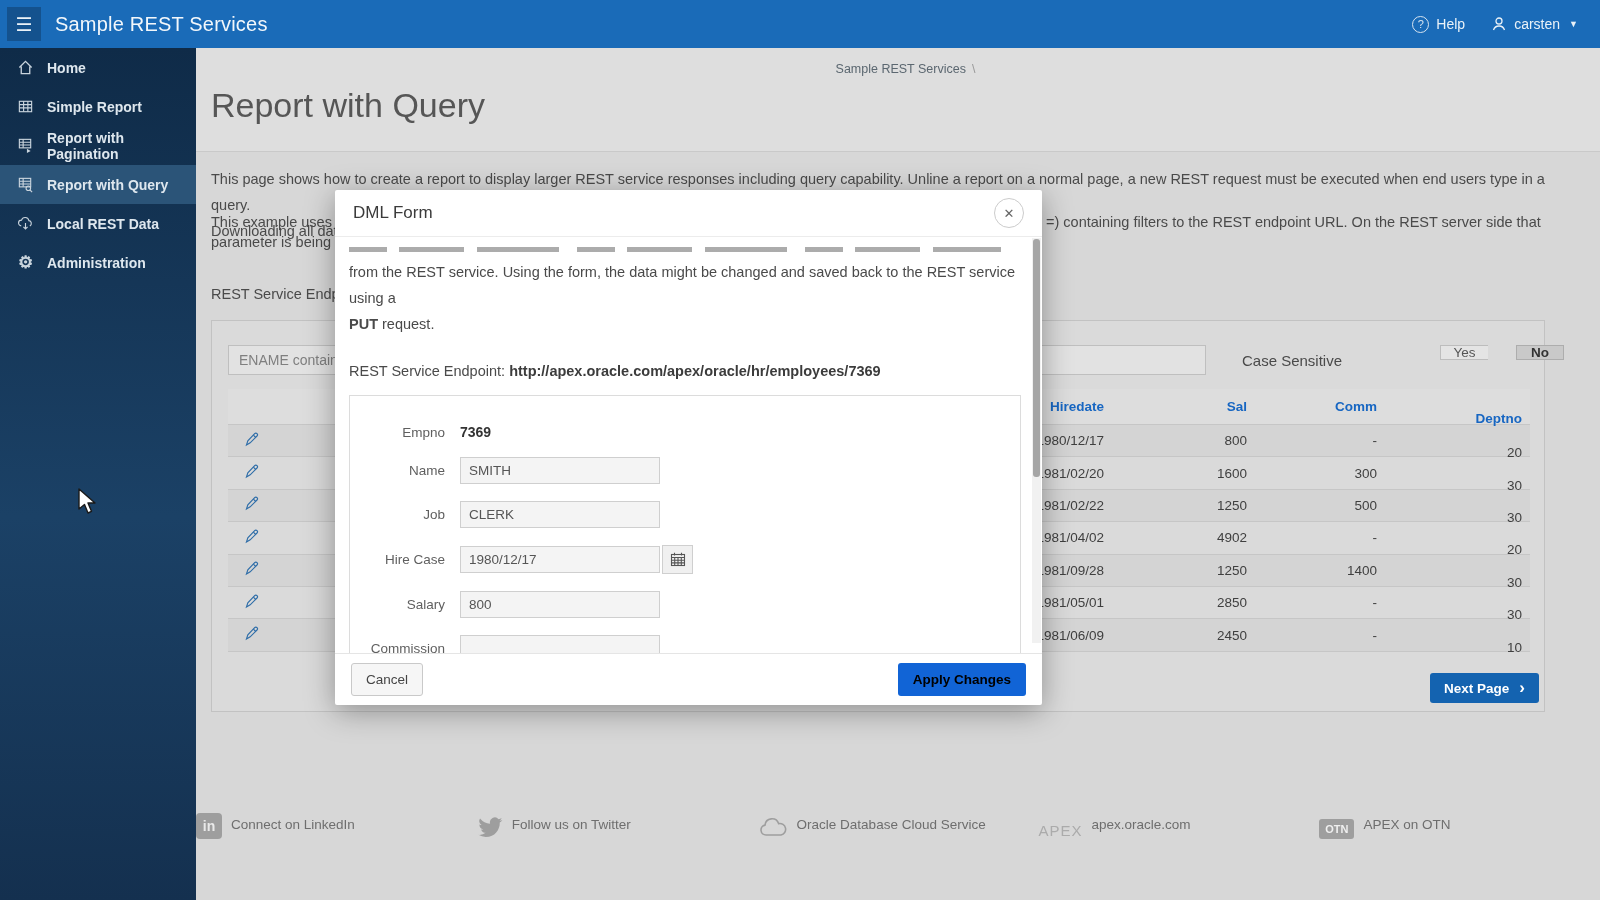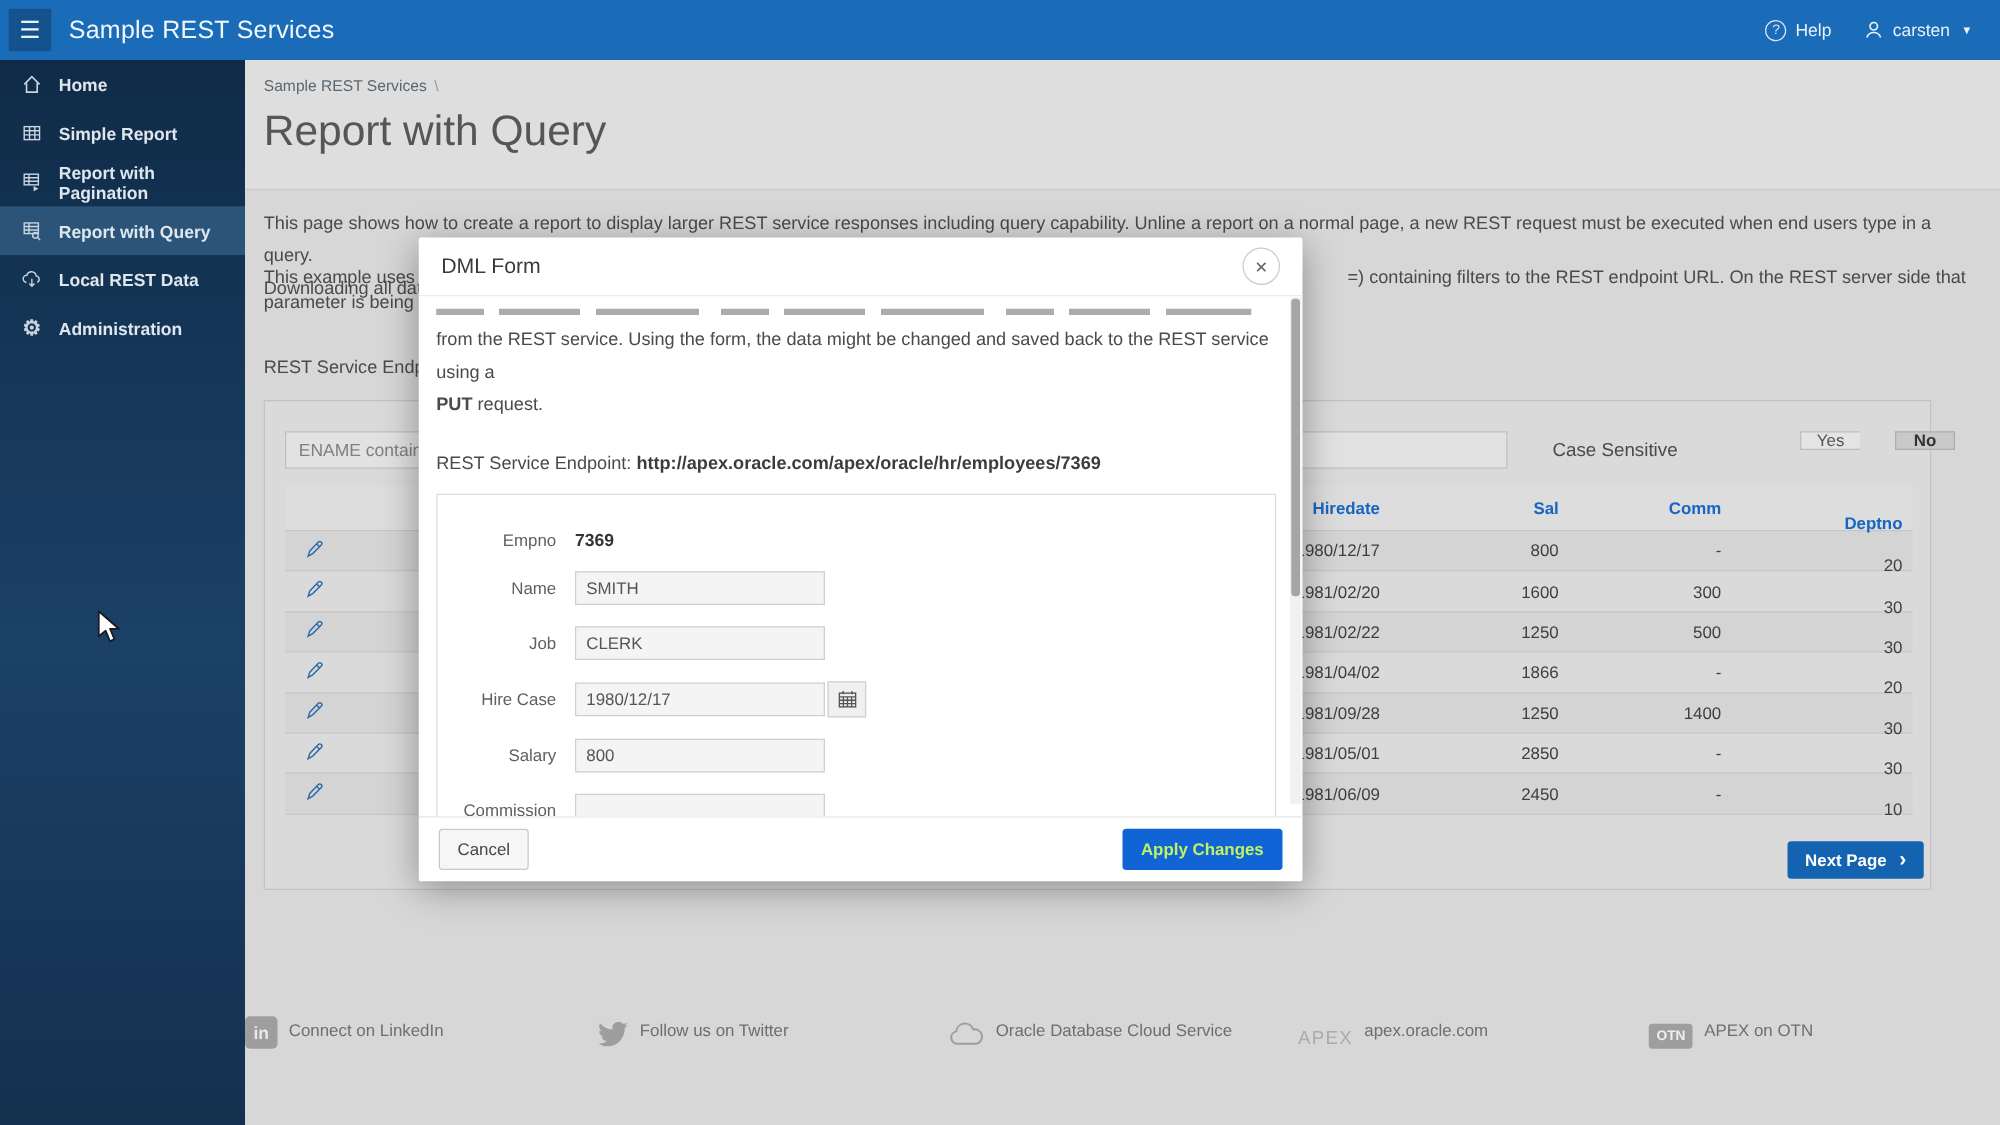--- a/index.html
+++ b/index.html
@@ -24,21 +24,21 @@
     background:linear-gradient(180deg,#0F2B48 0%, #1B4166 55%, #14304F 100%); z-index:20; }
   .side-item { height:39px; display:flex; align-items:center; padding-left:17px; gap:13px;
     color:#DEE7EE; font-size:14px; font-weight:600; cursor:pointer; }
   .side-item.active { background:#2B5478; }
   .side-item svg { flex:0 0 auto; }
   .gear-glyph { font-size:17px; color:#C9D4DD; width:17px; text-align:center; }
 
   
   .main { position:absolute; left:196px; top:48px; width:1404px; height:852px; background:#D7D7D7; }
   .title-block { background:#DEDEDE; border-bottom:1px solid #C9C9C9; height:104px; padding:14px 0 0 15px; }
-  .breadcrumb { font-size:12.5px; color:#5B6770; }
+  .breadcrumb { font-size:12.5px; color:#5B6770;text-align:center; }
   .breadcrumb .sep { color:#9A9A9A; margin-left:6px; }
   .page-title { font-size:34px; font-weight:300; color:#565656; margin-top:10px; }
 
   .intro { padding:14px 16px 0 15px; font-size:14.5px; color:#4A4A4A; line-height:26px; }
   .frag { position:absolute; font-size:14.5px; color:#4A4A4A; white-space:nowrap; }
 
   
   .region { position:absolute; left:15px; top:272px; width:1334px; height:392px;
     background:#DADADA; border:1px solid #C2C2C2; }
   .search-input { position:absolute; left:16px; top:24px; width:978px; height:30px;
@@ -103,21 +103,21 @@
   .f-row:first-child { margin-top:28px; }
   .f-label { width:110px; text-align:right; font-size:13.5px; color:#5F5F5F; padding-right:15px; }
   .f-input { width:200px; height:27px; background:#F4F4F4; border:1px solid #CFCFCF;
     font-size:13.5px; color:#555; padding:0 8px; font-family:"Liberation Sans", sans-serif; }
   .f-value { font-size:14px; font-weight:bold; color:#333; }
   .cal-btn { width:31px; height:29px; margin-left:2px; background:#F0F0F0; border:1px solid #CFCFCF;
     display:flex; align-items:center; justify-content:center; cursor:pointer; }
   .m-footer { height:52px; border-top:1px solid #E5E5E5; display:flex; align-items:center; padding:0 16px; }
   .cancel-btn { background:#F6F6F6; border:1px solid #C9C9C9; border-radius:3px; color:#454545;
     font-size:13.5px; padding:8px 14px; cursor:pointer; font-family:"Liberation Sans", sans-serif; }
-  .apply-btn { margin-left:auto; background:#1164D6; border:none; border-radius:3px; color:#bef264;
+  .apply-btn { margin-left:auto; background:#1164D6; border:none; border-radius:3px; color:#000000;
     font-size:13.5px; font-weight:bold; padding:9px 15px; cursor:pointer;
     font-family:"Liberation Sans", sans-serif; }
   .m-scroll { position:absolute; right:1px; top:48px; width:9px; height:405px; background:#F1F1F1; }
   .m-thumb { position:absolute; left:1px; top:1px; width:7px; height:238px; background:#A6A6A6; border-radius:3px; }
 
   .cursor { position:absolute; left:78px; top:488px; z-index:99; }
 </style>
 </head>
 <body>
 
@@ -193,21 +193,21 @@
     </div>
     <div class="page-title">Report with Query</div>
   </div>
 
   <div class="intro">
     <div>This page shows how to create a report to display larger REST service responses including query capability. Unline a report on a normal page, a new REST request must be executed when end users type in a query.</div>
     <div>Downloading all data to the database and doing local filtering is not feasible since the amount of data might be too large.</div>
   </div>
 
   <div class="frag" style="left:15px; top:166px;">This example uses RE</div>
-  <div class="frag" style="left:850px; top:166px;margin-left:32px;">=) containing filters to the REST endpoint URL. On the REST server side that</div>
+  <div class="frag" style="left:850px; top:166px;">=) containing filters to the REST endpoint URL. On the REST server side that</div>
   <div class="frag" style="left:15px; top:186px;">parameter is being e</div>
   <div class="frag" style="left:15px; top:238px;">REST Service Endpoi</div>
 
   <div class="region">
     <input class="search-input" placeholder="ENAME contains" style="">
     <div class="case-label">Case Sensitive</div>
     <div class="toggle">
       <div class="btn btn-yes">Yes</div>
       <div class="btn btn-no">No</div>
     </div>
@@ -255,21 +255,21 @@
         <div class="cell c-comm">500</div>
         <div class="cell c-dept">30</div>
       </div>
       <div class="trow">
         <div class="cell c-edit"><span class="pencil"><svg width="15" height="15" viewBox="0 0 18 18" fill="none" stroke="#2E6DA8" stroke-width="1.4">
                 <path d="M3 15.5l1.6-5L12.8 2a1.9 1.9 0 0 1 2.8 2.8L7.4 13l-4.4 2.5z"></path>
                 <path d="M11.3 3.8l2.8 2.8"></path>
               </svg></span></div>
         <div class="cell c-fill"></div>
         <div class="cell c-hire">1981/04/02</div>
-        <div class="cell c-sal">1866</div>
+        <div class="cell c-sal">4902</div>
         <div class="cell c-comm">-</div>
         <div class="cell c-dept">20</div>
       </div>
       <div class="trow">
         <div class="cell c-edit"><span class="pencil"><svg width="15" height="15" viewBox="0 0 18 18" fill="none" stroke="#2E6DA8" stroke-width="1.4">
                 <path d="M3 15.5l1.6-5L12.8 2a1.9 1.9 0 0 1 2.8 2.8L7.4 13l-4.4 2.5z"></path>
                 <path d="M11.3 3.8l2.8 2.8"></path>
               </svg></span></div>
         <div class="cell c-fill"></div>
         <div class="cell c-hire">1981/09/28</div>

